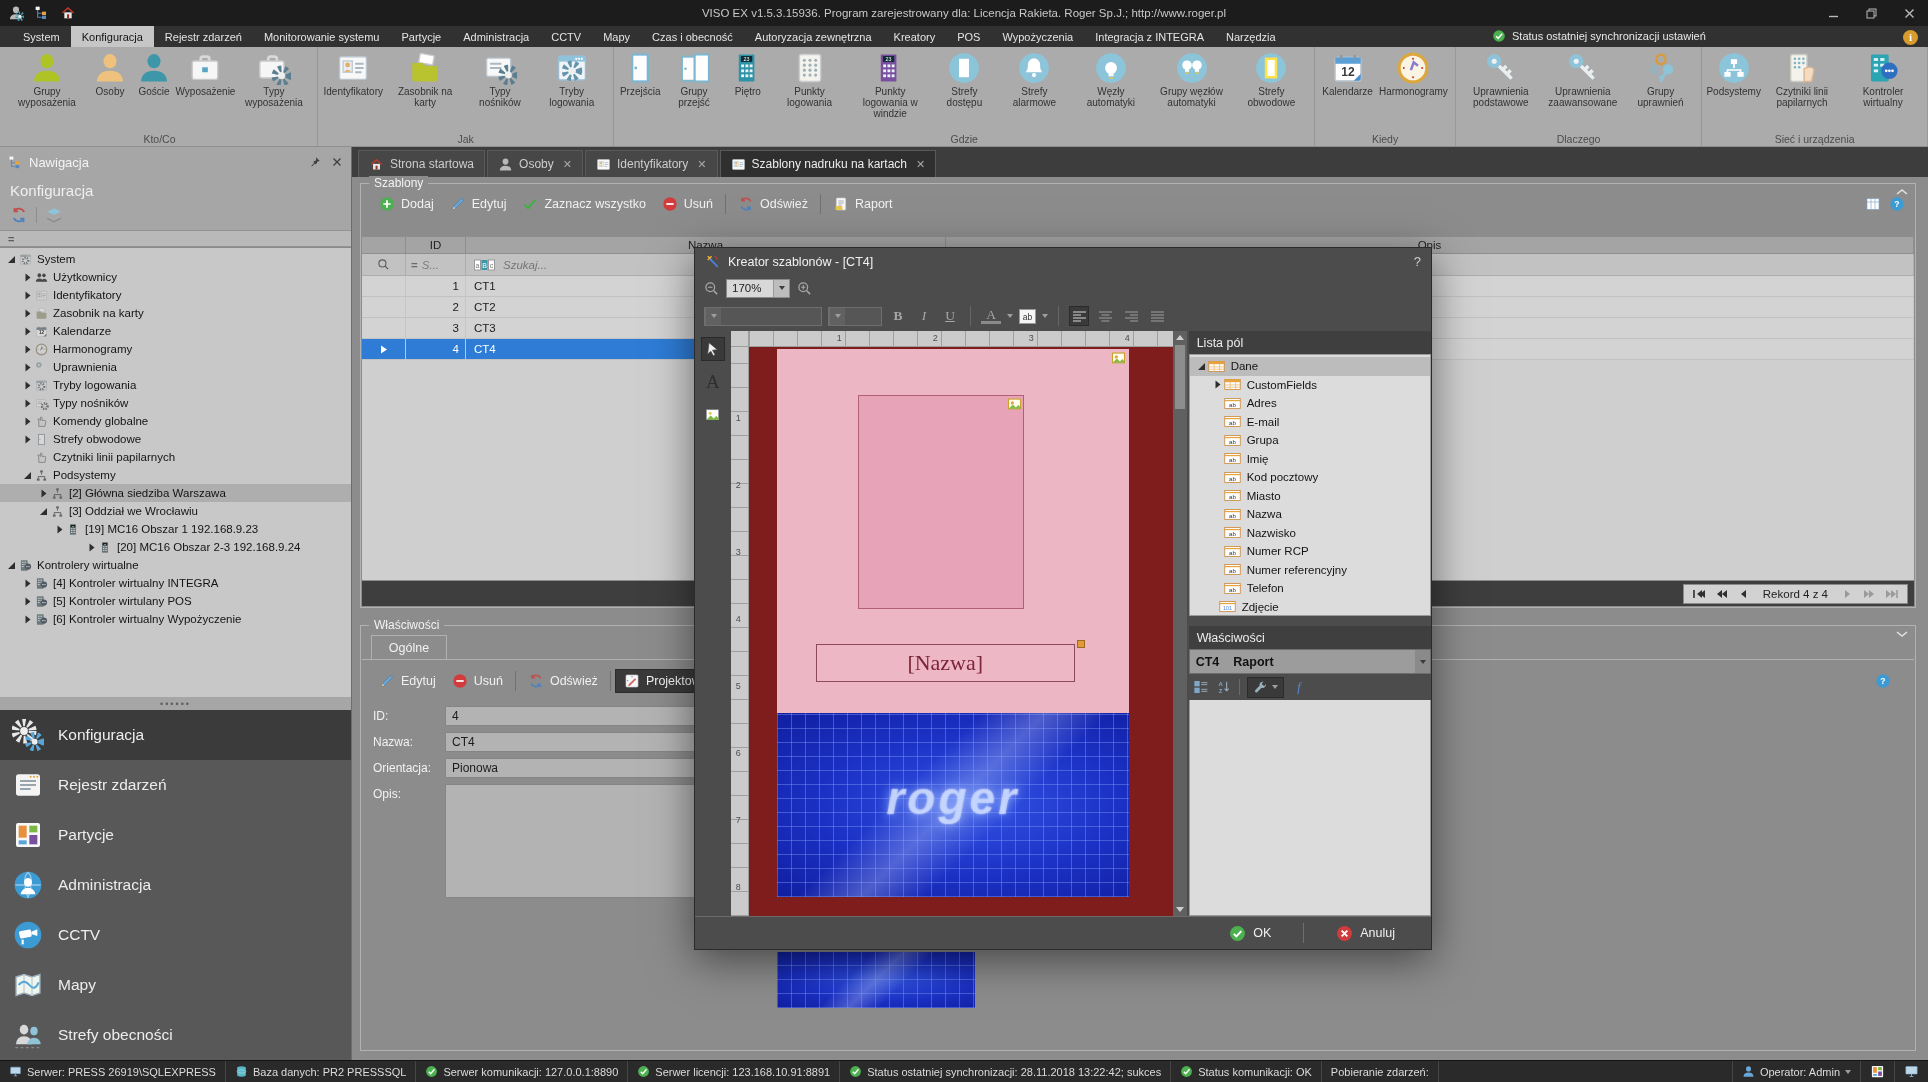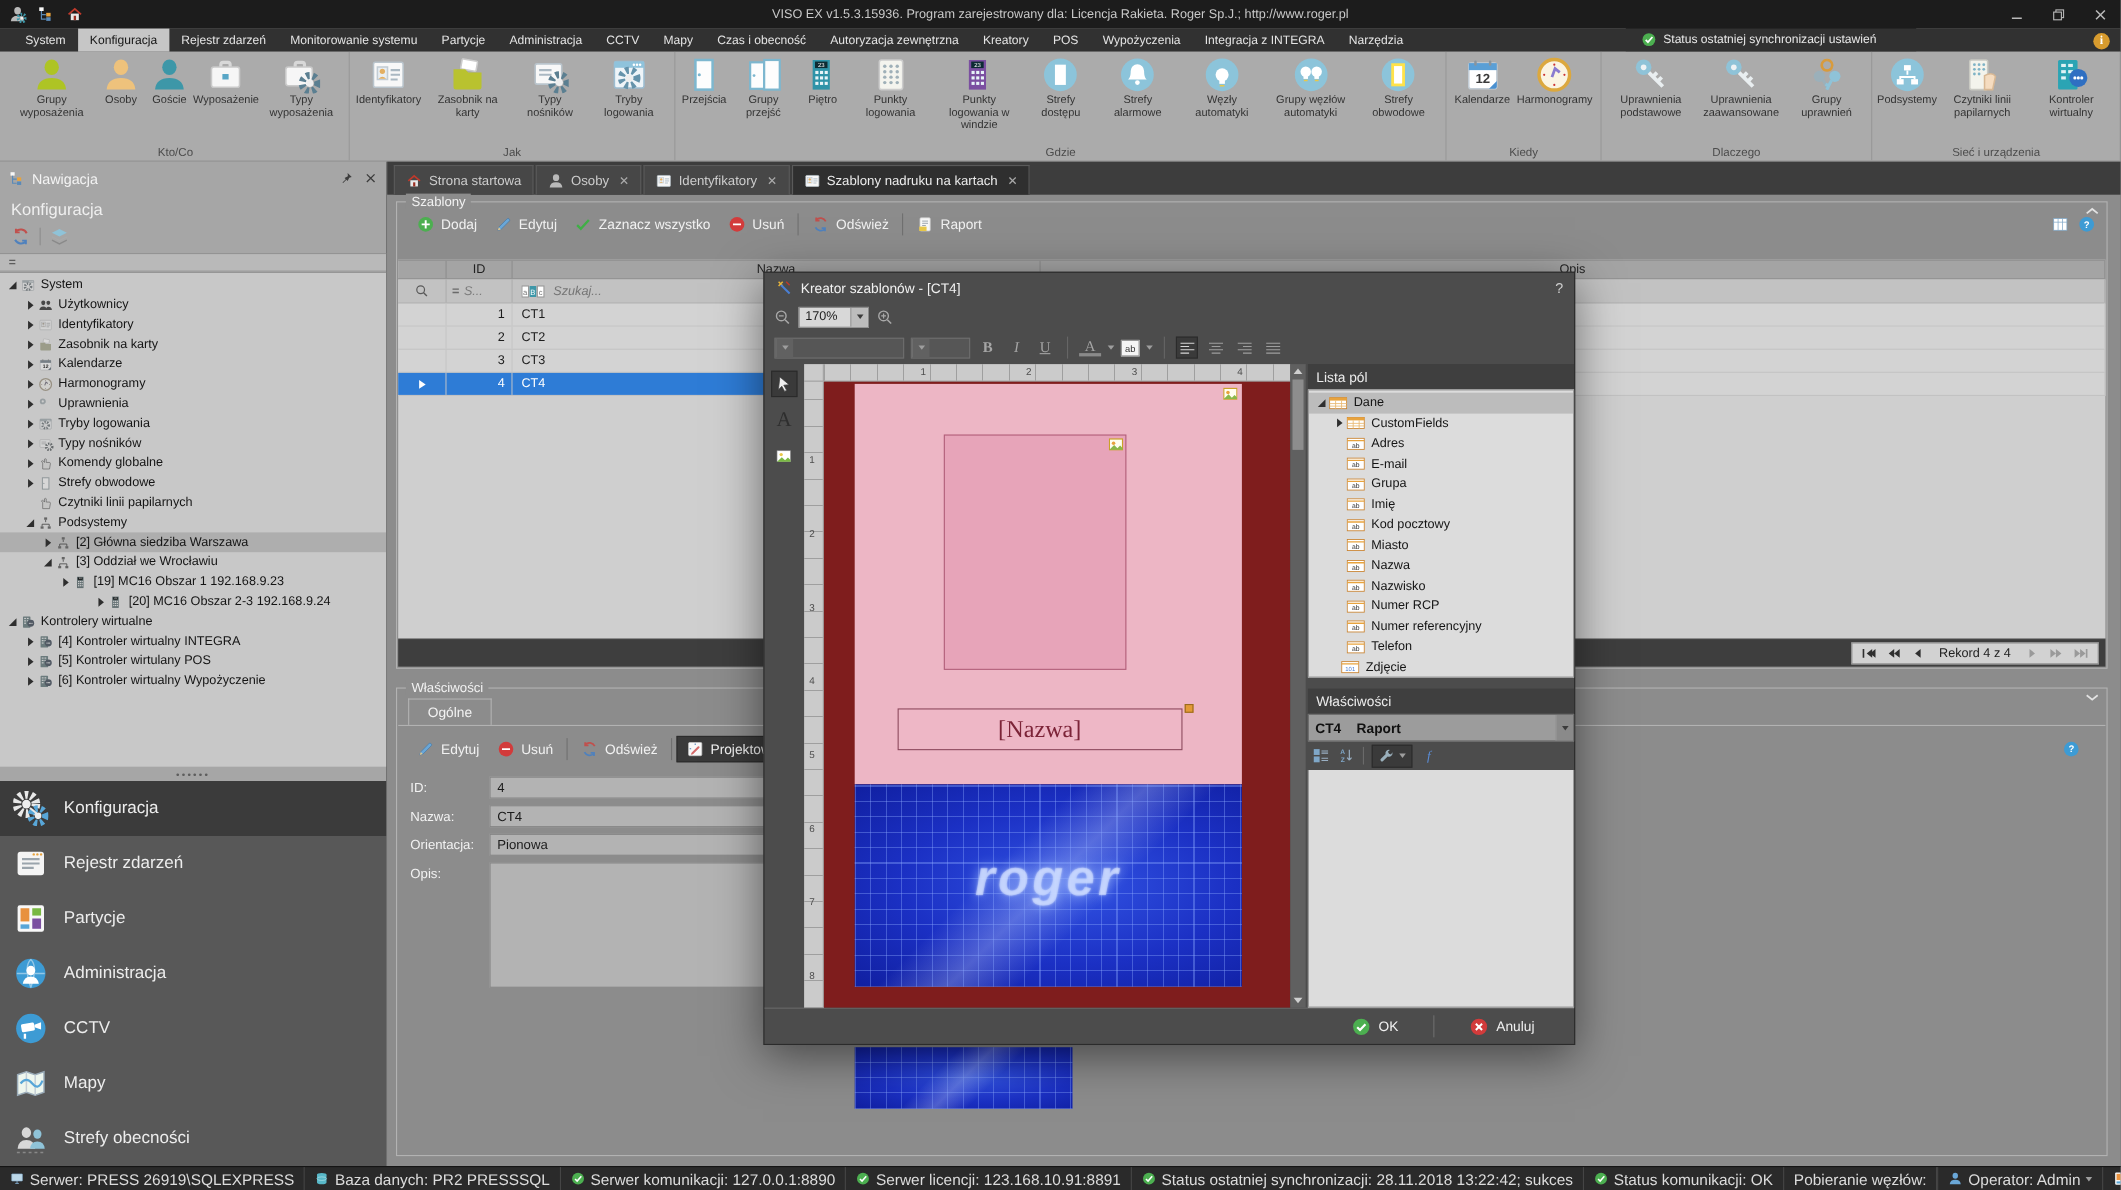--- a/index.html
+++ b/index.html
@@ -199,21 +199,21 @@
   .dfoot{height:33px;border-top:1px solid #6a6a6a;display:flex;align-items:center;justify-content:flex-end;padding-right:26px;}
   .dbtn{display:flex;align-items:center;gap:7px;color:#f0f0f0;font-size:12.5px;padding:0 10px;}
   .dbtn .ico{width:17px;height:17px;}
   .dfoot .vsep{width:1px;height:20px;background:#6e6e6e;margin:0 22px;}
 
   
   .fragment{position:absolute;left:777px;top:952px;width:198px;height:56px;z-index:5;}
 
   
   .statusbar{position:absolute;left:0;top:1060px;width:100%;height:22px;background:#2a2a2a;border-top:1px solid #151515;
-             display:flex;align-items:stretch;color:#dcdcdc;font-size:14px;text-align:center;}
+             display:flex;align-items:stretch;color:#dcdcdc;font-size:11px;text-align:center;}
   .sitem{display:flex;align-items:center;gap:5px;padding:0 9px;border-right:1px solid #454545;white-space:nowrap;}
   .sitem .ico{width:13px;height:13px;}
   .sright{margin-left:auto;display:flex;align-items:stretch;}
   .sright .sitem{border-right:none;border-left:1px solid #454545;}
 </style>
 </head>
 <body>
 
 <div class="app">
 
@@ -1866,21 +1866,21 @@
       <div class="sitem">
      <span class="ico" style="width:13px;height:13px">
           <svg viewBox="0 0 24 24" xmlns="http://www.w3.org/2000/svg">
             <circle cx="12" cy="12" r="10" fill="#4caf50"></circle>
             <path d="M7 12.5l3.5 3.5L17.5 8" stroke="#fff" stroke-width="2.6" fill="none"></path>
           </svg>
         </span>
         <span>Status komunikacji: OK</span>
    </div>
       <div class="sitem">
-     <span>Pobieranie węzłów:</span>
+     <span>Pobieranie zdarzeń:</span>
    </div>
       <div class="sright">
     <div class="sitem">
       <span class="ico" style="width:13px;height:13px">
             <svg viewBox="0 0 24 24" xmlns="http://www.w3.org/2000/svg">
               <ellipse cx="12" cy="7.2" rx="4.6" ry="5" fill="#6aa7d8"></ellipse>
               <path d="M2.8 21.5q.6-7.5 9.2-7.5t9.2 7.5z" fill="#6aa7d8"></path>
             </svg>
           </span>
           <span>Operator: Admin</span>

